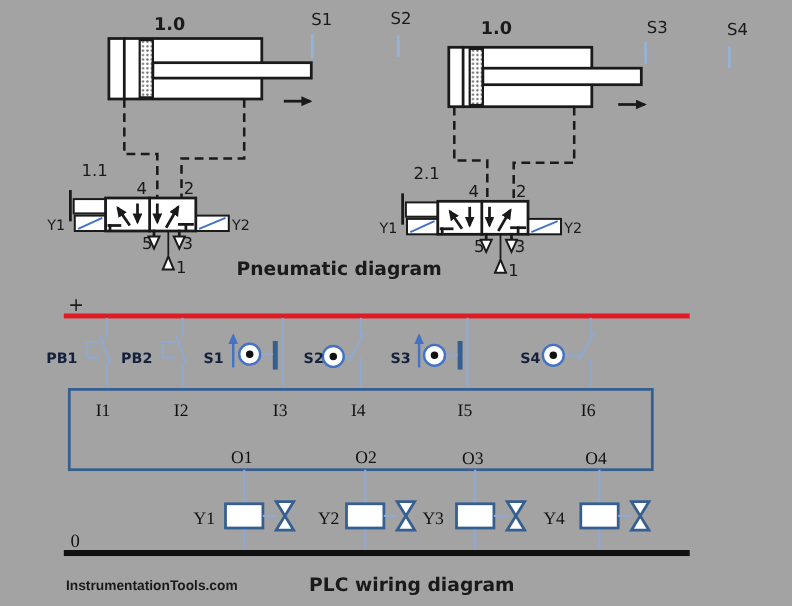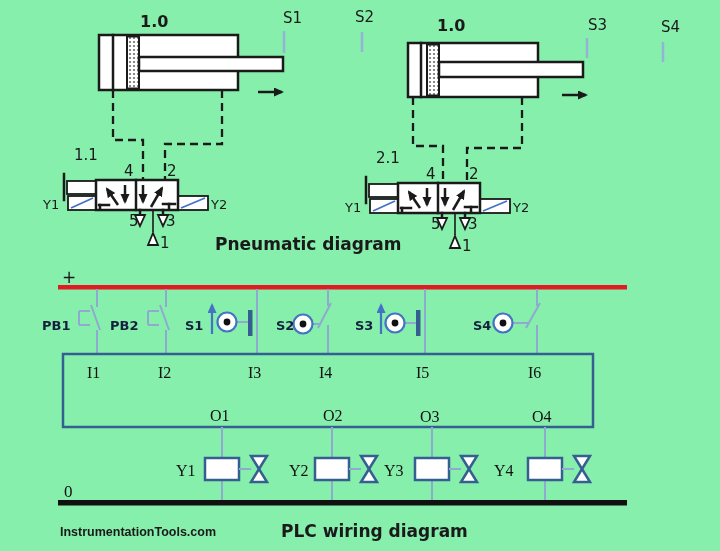--- a/index.html
+++ b/index.html
@@ -1,16 +1,16 @@
 <!DOCTYPE html>
 <html><head>
 <meta charset="utf-8">
 <style>
   html,body{margin:0;padding:0;background:#ffffff;}
-  .stage{position:relative;width:720px;height:551px;background:#86efac;overflow:hidden;}
+  .stage{position:relative;width:720px;height:551px;background:#a3a3a3;overflow:hidden;}
   svg{display:block;}
   
   .k  {stroke:#1a1a1a;stroke-width:2.5;fill:none;stroke-linecap:square;}
   .kf {stroke:#1a1a1a;stroke-width:2.5;fill:#ffffff;}
   .kt {stroke:#1a1a1a;stroke-width:1.8;fill:#ffffff;}
   .dash{stroke:#1a1a1a;stroke-width:2.3;fill:none;stroke-dasharray:8 5;}
   .arrk{stroke:#1a1a1a;stroke-width:2.5;fill:none;}
   .slash{stroke:#4472c4;stroke-width:1.8;fill:none;}
   
   .w  {stroke:#8fa9d0;stroke-width:2;fill:none;}

